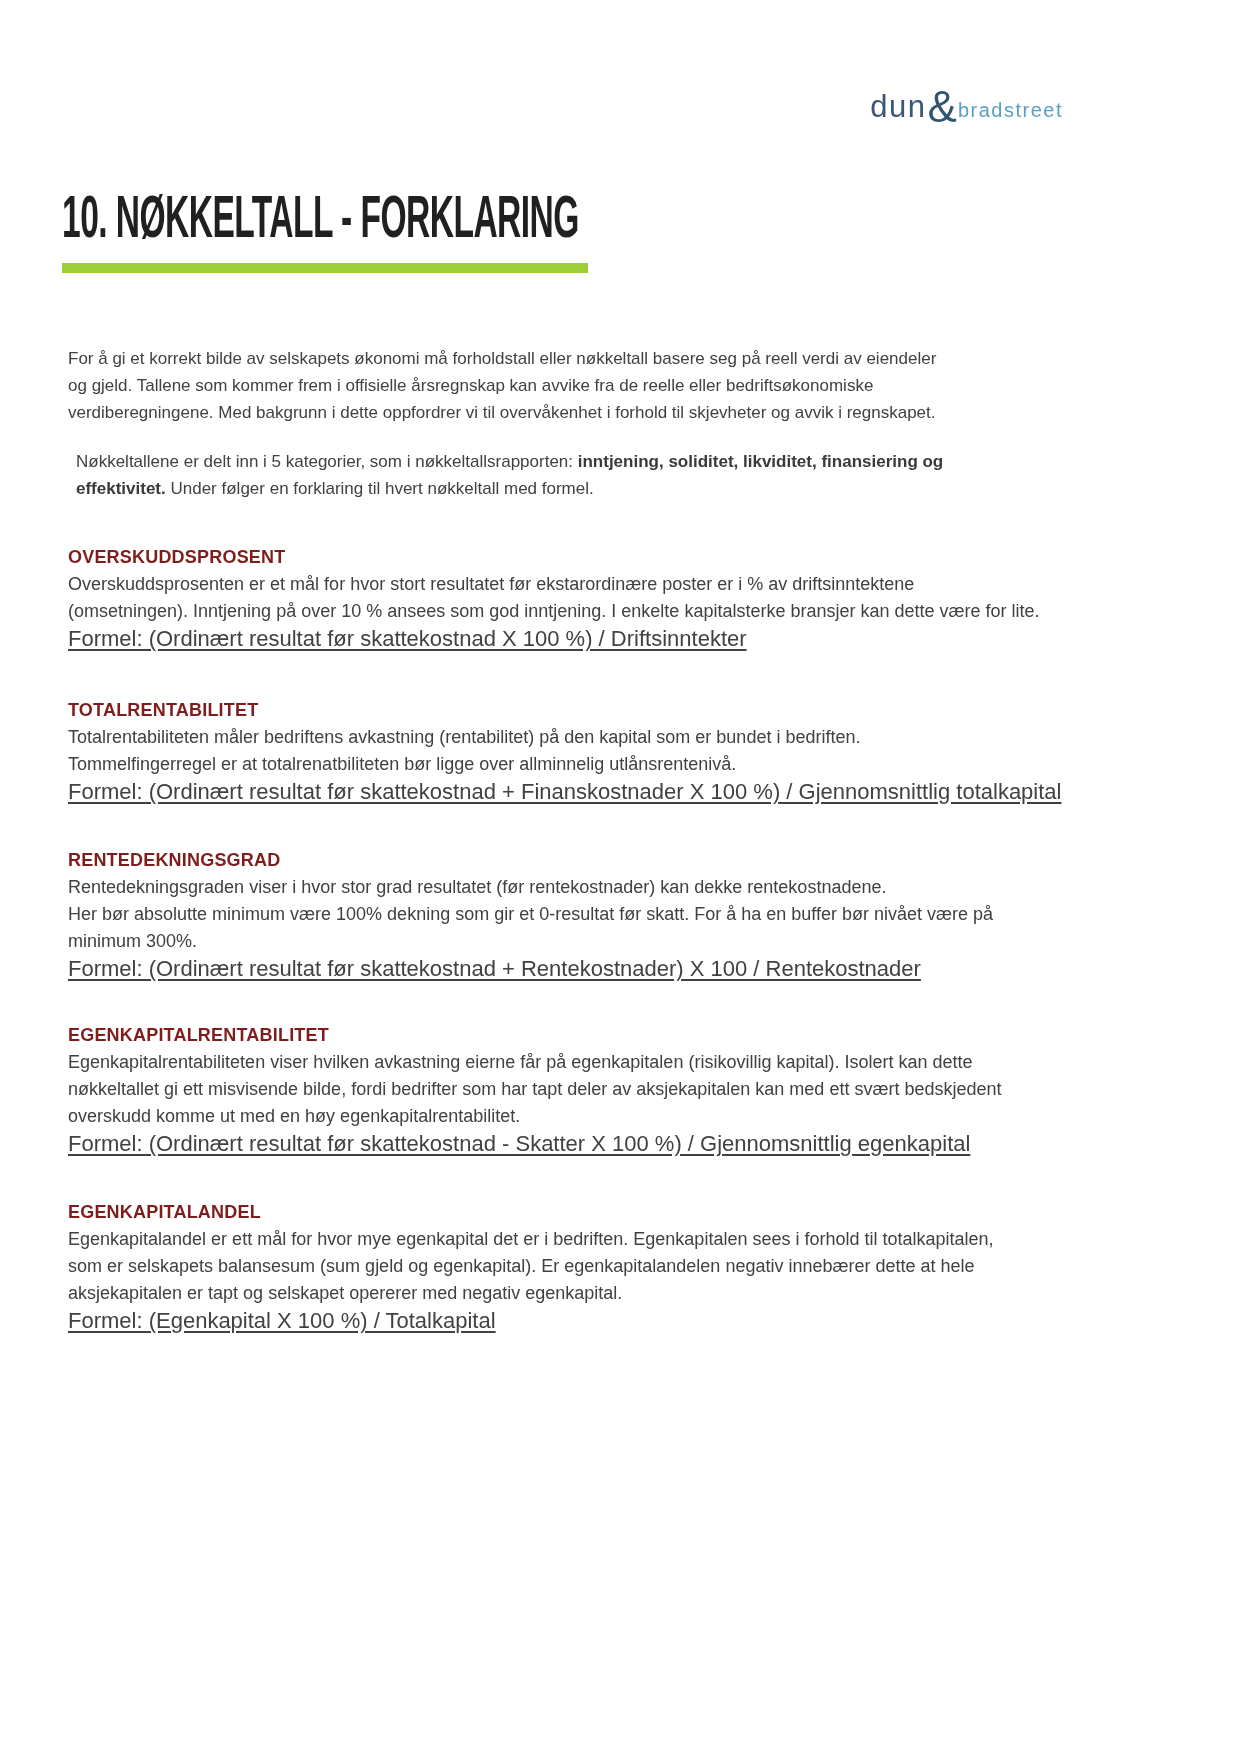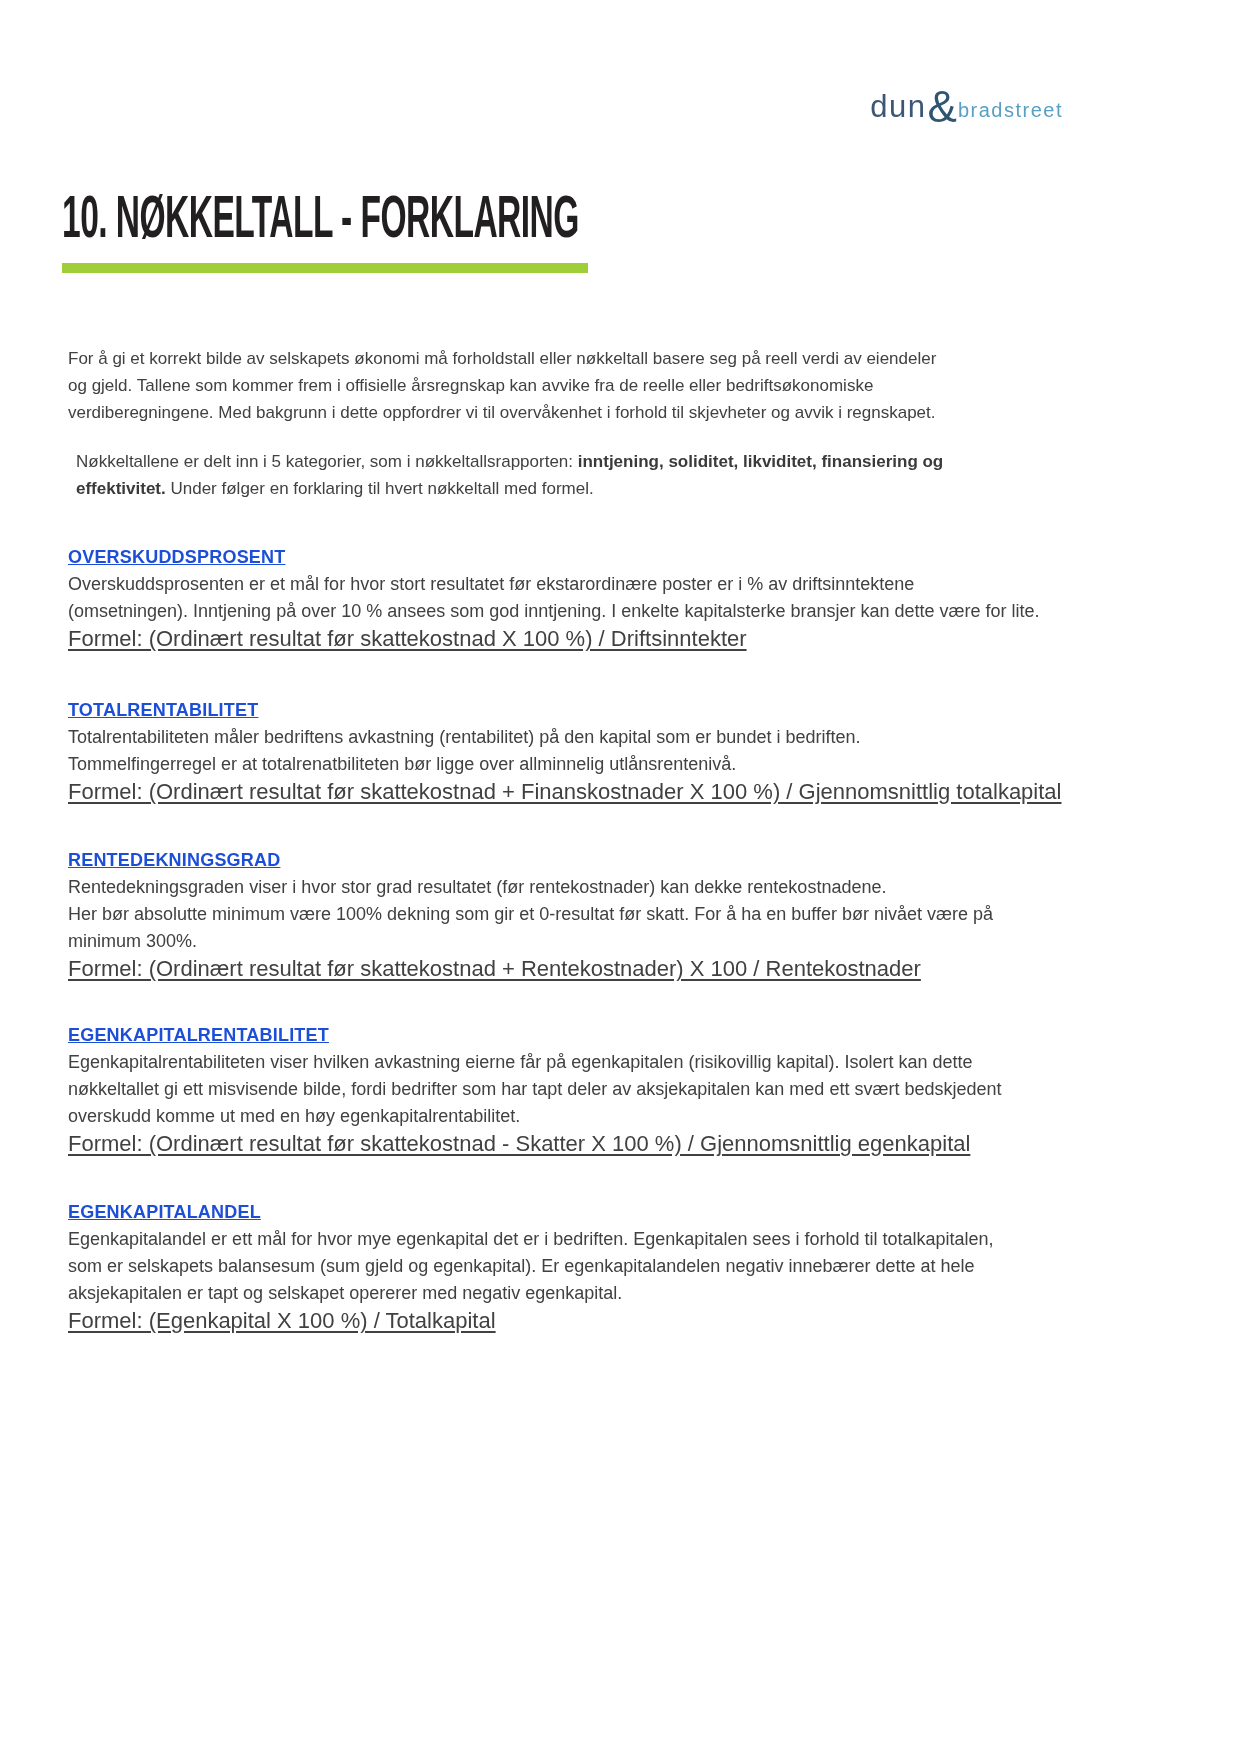--- a/index.html
+++ b/index.html
@@ -87,23 +87,22 @@
   .intro-2 strong { color: #3a3a3a; }
 
   .section {
     position: absolute;
     left: 68px;
   }
   .section h2 {
     font-size: 18px;
     line-height: 28px;
     font-weight: bold;
-    color: #1d4ed8;
+    color: #7f1d1d;
     letter-spacing: 0.2px;
-    text-decoration: underline;
   }
   .section .body {
     font-size: 18px;
     line-height: 27px;
     white-space: pre-line;
   }
   .section .formula {
     font-size: 22px;
     line-height: 27px;
     text-decoration: underline;

